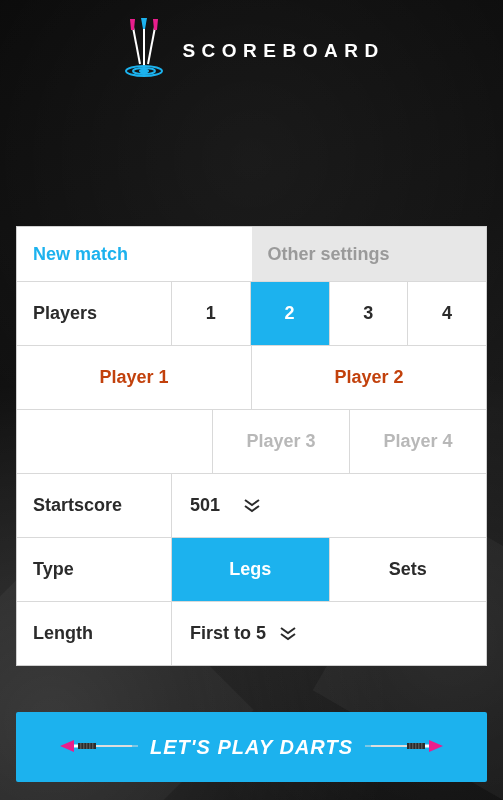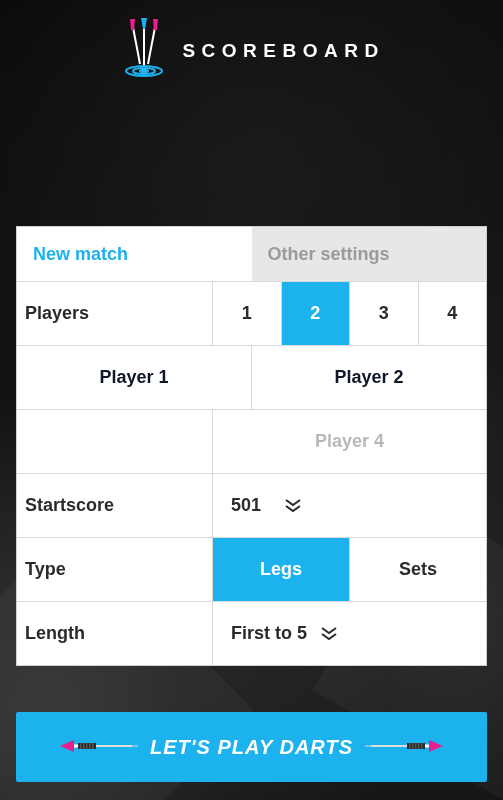--- a/index.html
+++ b/index.html
@@ -84,24 +84,24 @@
   }
   .tab.active { background: #fff; color: #1cb2ee; }
   .tab.inactive { background: #e7e7e7; color: #9a9a9a; text-align: center; }
 
   .row {
     display: flex;
     border-top: 1px solid #d9d9d9;
     min-height: 64px;
   }
   .label {
-    width: 196px;
-    display: flex;
-    align-items: center;
-    padding: 0 8px;
+    width: 155px;
+    display: flex;
+    align-items: center;
+    padding: 0 16px;
     font-size: 18px;
     font-weight: 700;
     color: #2b2b2b;
     border-right: 1px solid #d9d9d9;
   }
   .cells { flex: 1; display: flex; }
   .cell {
     flex: 1;
     display: flex;
     align-items: center;
@@ -119,21 +119,21 @@
     flex: 1;
     display: flex;
     align-items: center;
     justify-content: center;
     font-size: 18px;
     font-weight: 600;
     border-left: 1px solid #d9d9d9;
   }
   .name-input:first-child { border-left: none; }
   .name-input.disabled { color: #b8b8b8; }
-  .name-input.enabled { color: #0f172a; }
+  .name-input.enabled { color: #c2410c; }
   .blank-label {
     width: 196px;
     border-right: 1px solid #d9d9d9;
   }
 
   .chevron {
     display: inline-block;
     line-height: 0;
   }
 
@@ -203,20 +203,21 @@
   <div class="row">
     <div class="cells">
       <div class="name-input enabled">Player 1</div>
       <div class="name-input enabled">Player 2</div>
     </div>
   </div>
 
   <div class="row">
     <div class="blank-label"></div>
     <div class="cells">
+      <div class="name-input disabled">Player 3</div>
       <div class="name-input disabled">Player 4</div>
     </div>
   </div>
 
   <div class="row">
     <div class="label">Startscore</div>
     <div class="cells">
       <div class="cell wide" style="font-weight:700;gap:24px;">
         <span>501</span>
         <span class="chevron">

